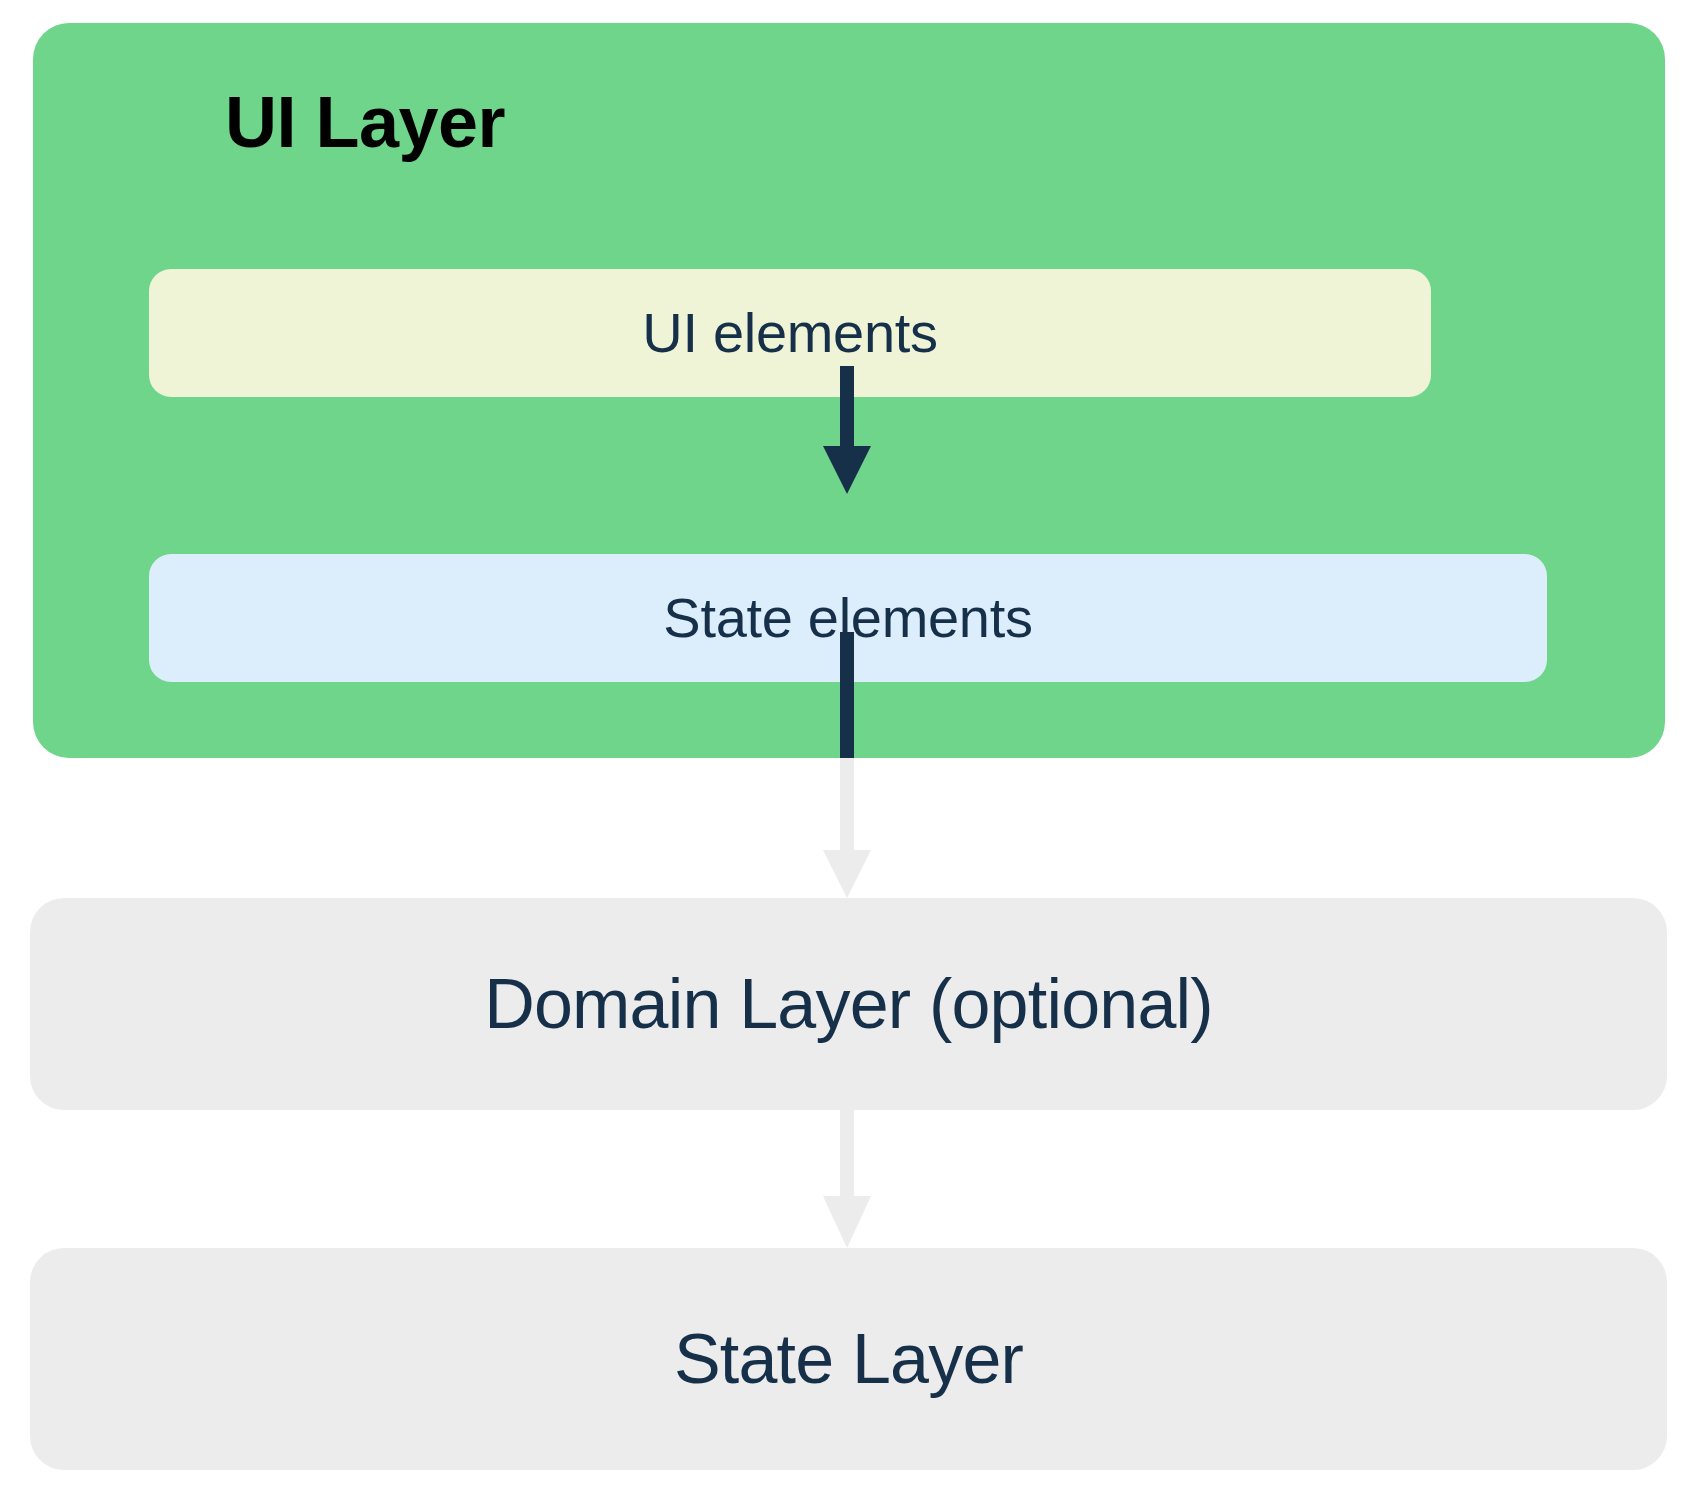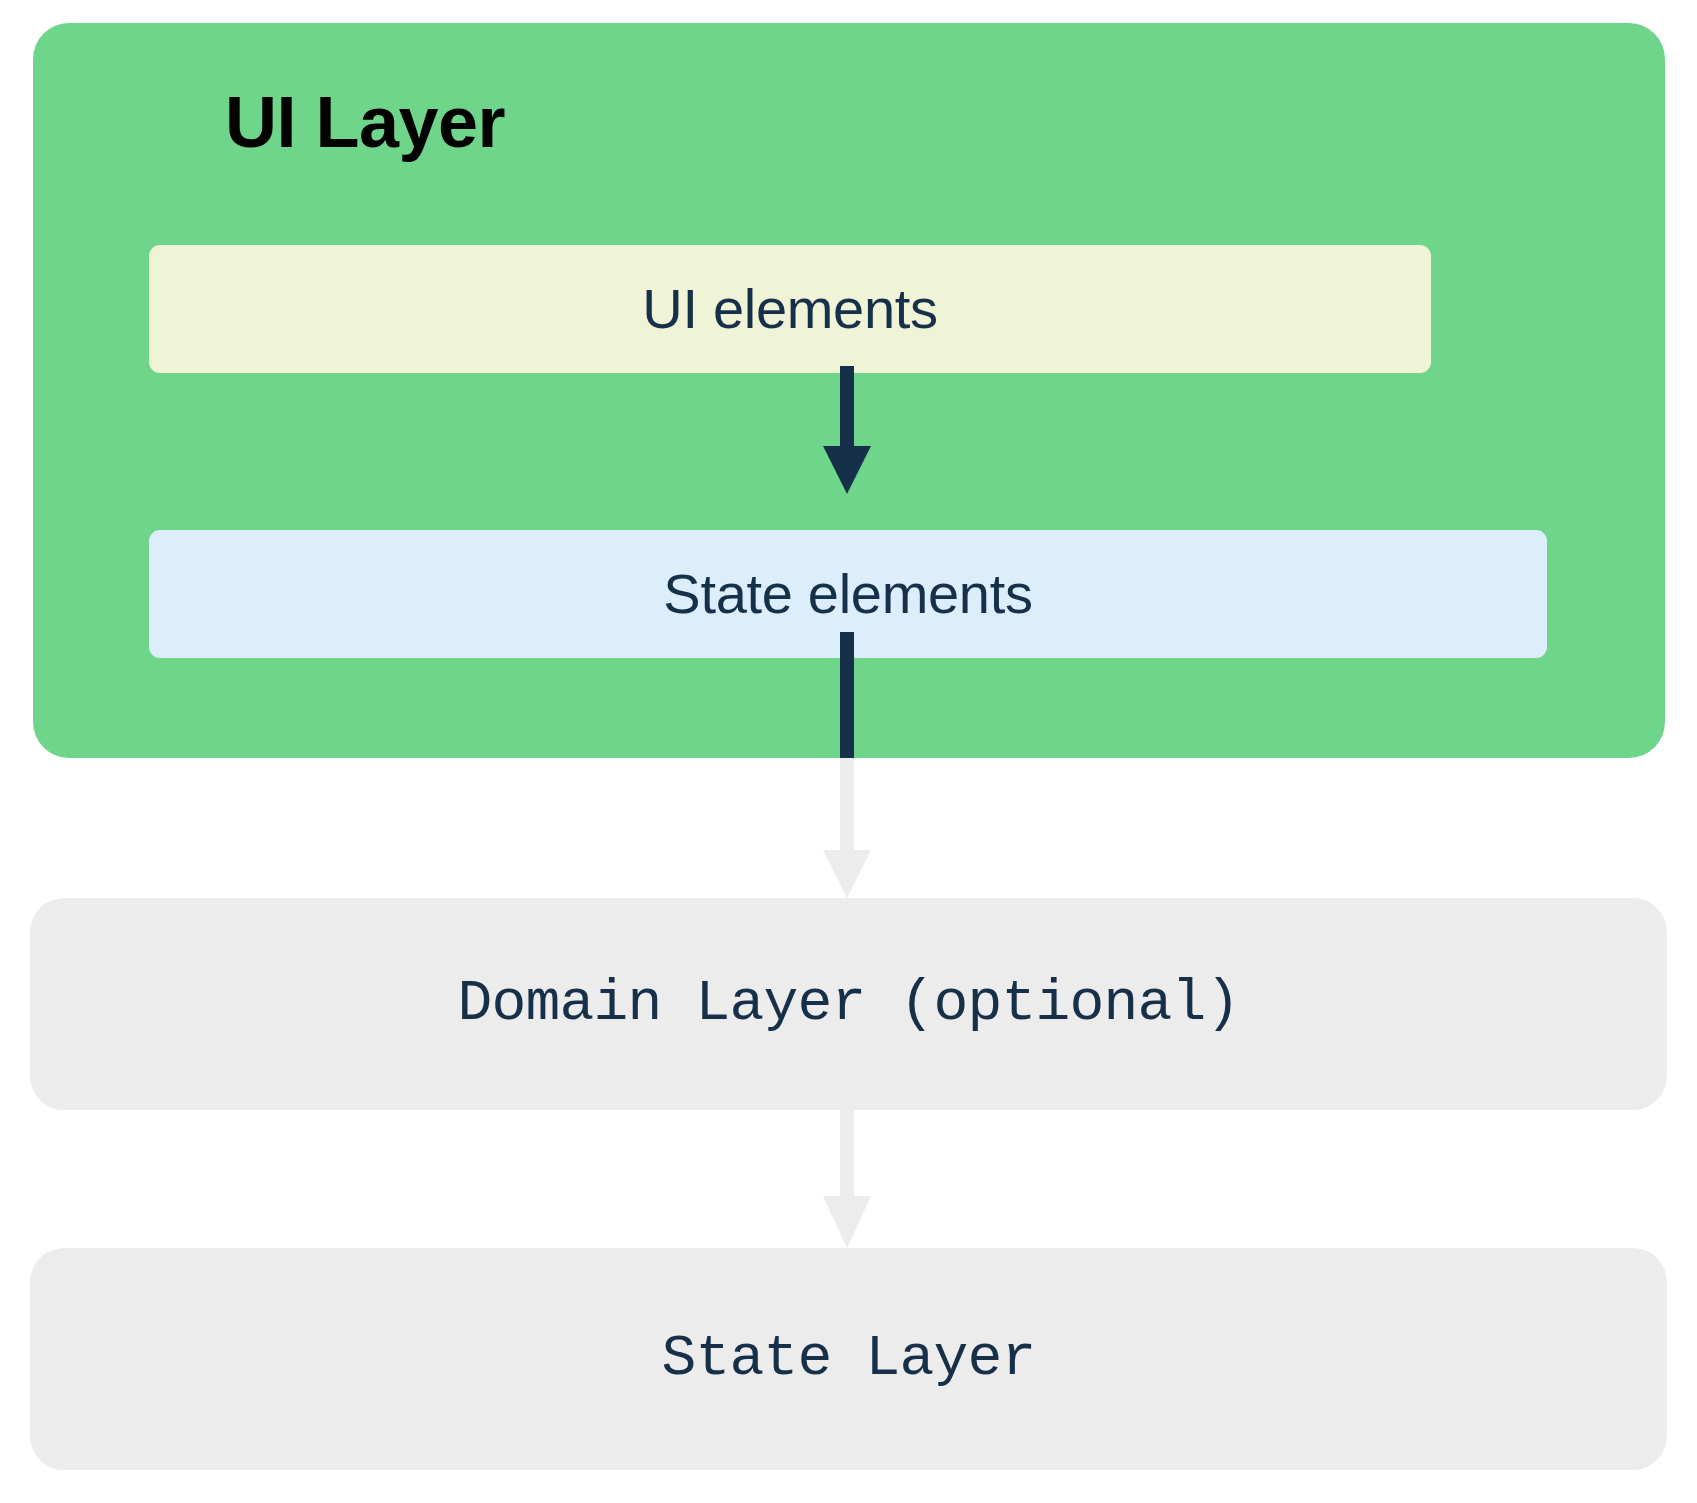--- a/index.html
+++ b/index.html
@@ -41,21 +41,22 @@
     white-space: nowrap;
   }
 
   
   .inner-box {
     position: absolute;
     display: flex;
     align-items: center;
     justify-content: center;
     box-sizing: border-box;
-    border-radius: 11px;
+    border-radius: 22px;
+    margin-top: 24px;
   }
   .inner-box .inner-label {
     font-size: 56px;
     font-weight: 400;
     color: #17304A;
     letter-spacing: -0.3px;
     white-space: nowrap;
     line-height: 1;
   }
   .ui-elements-box {
@@ -79,27 +80,26 @@
     left: 30px;
     width: 1637px;
     background: #ECECEC;
     border-radius: 34px;
     display: flex;
     align-items: center;
     justify-content: center;
     box-sizing: border-box;
   }
   .gray-box .gray-label {
-    font-size: 58px;
+    font-size: 70px;
     font-weight: 400;
     color: #17304A;
     letter-spacing: -0.8px;
     white-space: nowrap;
     line-height: 1;
-    font-family: Liberation Mono, monospace;
   }
   .domain-layer-box {
     top: 898px;
     height: 212px;
   }
   .data-layer-box {
     top: 1248px;
     height: 222px;
   }
 

